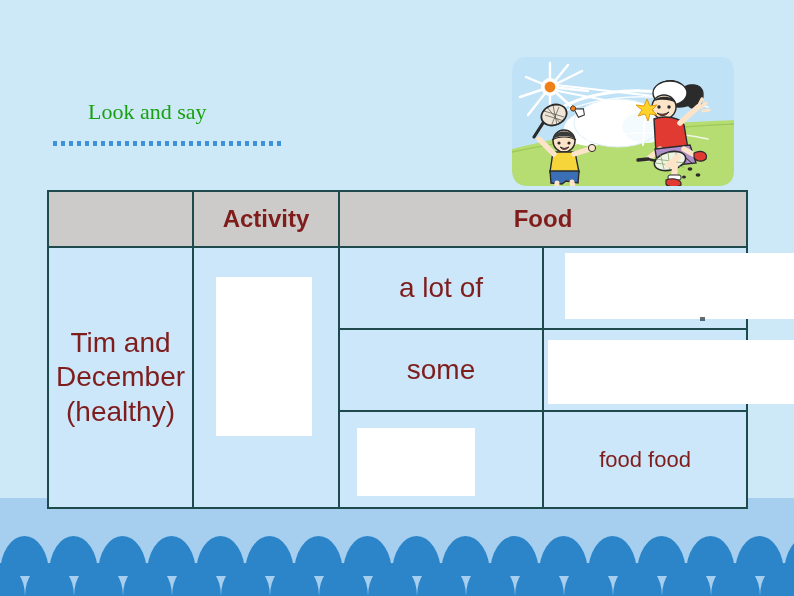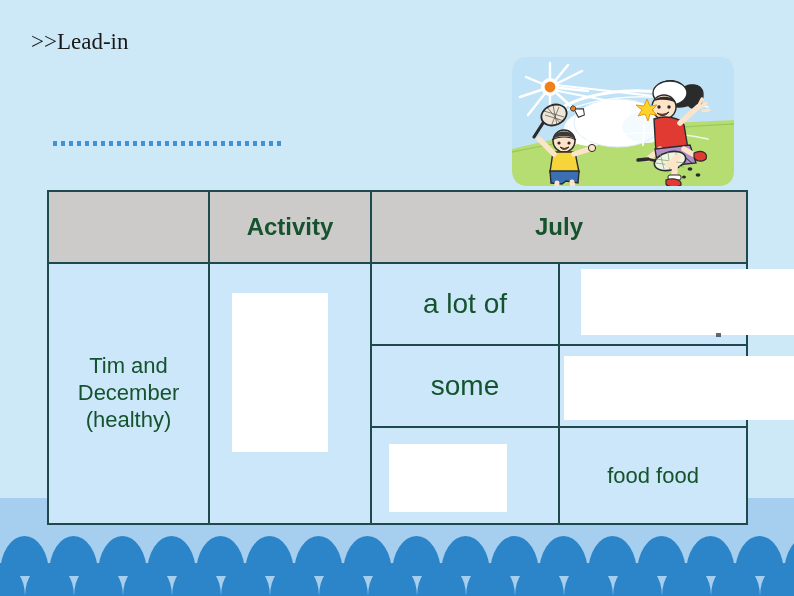--- a/index.html
+++ b/index.html
@@ -105,37 +105,37 @@
     left: 47px;
     top: 190px;
     width: 701px;
     height: 307px;
     border-collapse: collapse;
     table-layout: fixed;
     background: #cbe7f9;
   }
   .lead-table td, .lead-table th {
     border: 2px solid #1e4a4e;
-    padding: 12px;
+    padding: 4px;
     margin: 0;
     text-align: center;
     vertical-align: middle;
-    color: #14532d;
+    color: #7f1d1d;
     font-family: "Liberation Sans", sans-serif;
     background: #cbe7f9;
     position: relative;
   }
   .lead-table th {
     background: #cdcbc9;
     font-size: 24px;
     font-weight: bold;
     height: 46px;
   }
   .cell-subject {
-    font-size: 22px;
+    font-size: 28px;
     line-height: 1.22;
     width: 135px;
   }
   .cell-activity { width: 136px; }
   .cell-qty {
     font-size: 28px;
     width: 143px;
   }
   .cell-food { font-size: 22px; }
 
@@ -221,22 +221,22 @@
       <div class="arch"></div>
       <div class="arch"></div>
       <div class="arch"></div>
       <div class="arch"></div>
       <div class="arch"></div>
       <div class="arch"></div>
       <div class="arch"></div>
       <div class="arch"></div>
     </div>
 
-  <div class="lead-in">&gt;&gt;Lead-in</div>
-
+
+  <div class="look-and-say">Look and say</div>
 
   <div class="dotted-rule"></div>
 
   <div class="illustration">
     <svg width="222" height="129" viewBox="0 0 222 129" xmlns="http://www.w3.org/2000/svg">
       <defs>
         <clipPath id="frameClip">
           <path d="M14,0 H208 Q222,0 222,16 V113 Q222,129 206,129 H16 Q0,129 0,112 V17 Q0,0 14,0 Z"></path>
         </clipPath>
       </defs>
@@ -365,21 +365,21 @@
         <ellipse cx="172" cy="120" rx="2" ry="1.5" fill="#2b2b2b"></ellipse>
       </g>
     </svg>
   </div>
 
   <table class="lead-table">
     <thead>
       <tr>
         <th class="cell-subject"></th>
         <th class="cell-activity">Activity</th>
-        <th colspan="2">July</th>
+        <th colspan="2">Food</th>
       </tr>
     </thead>
     <tbody>
       <tr class="row-a">
         <td class="cell-subject" rowspan="3">
           <div>Tim and</div>
           <div>December</div>
           <div>(healthy)</div>
         </td>
         <td class="cell-activity" rowspan="3">

